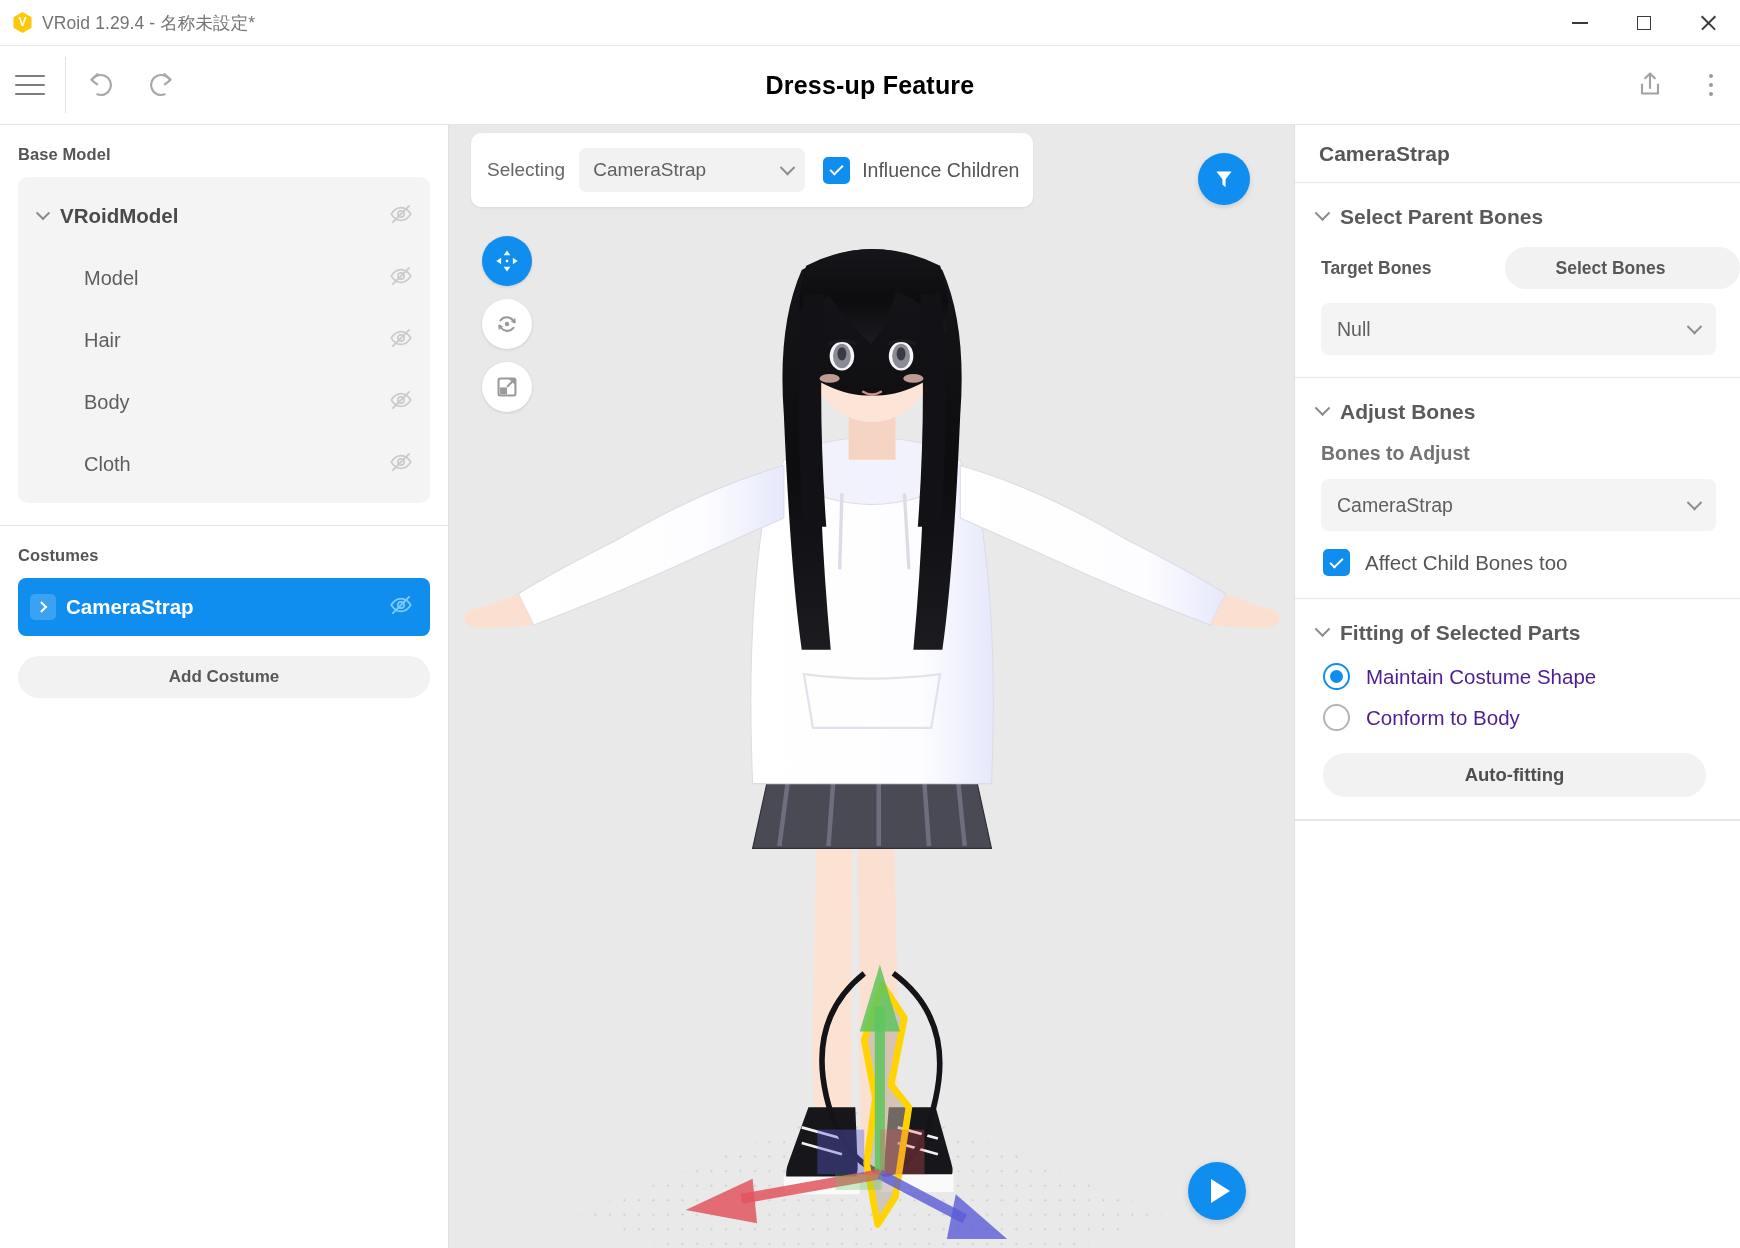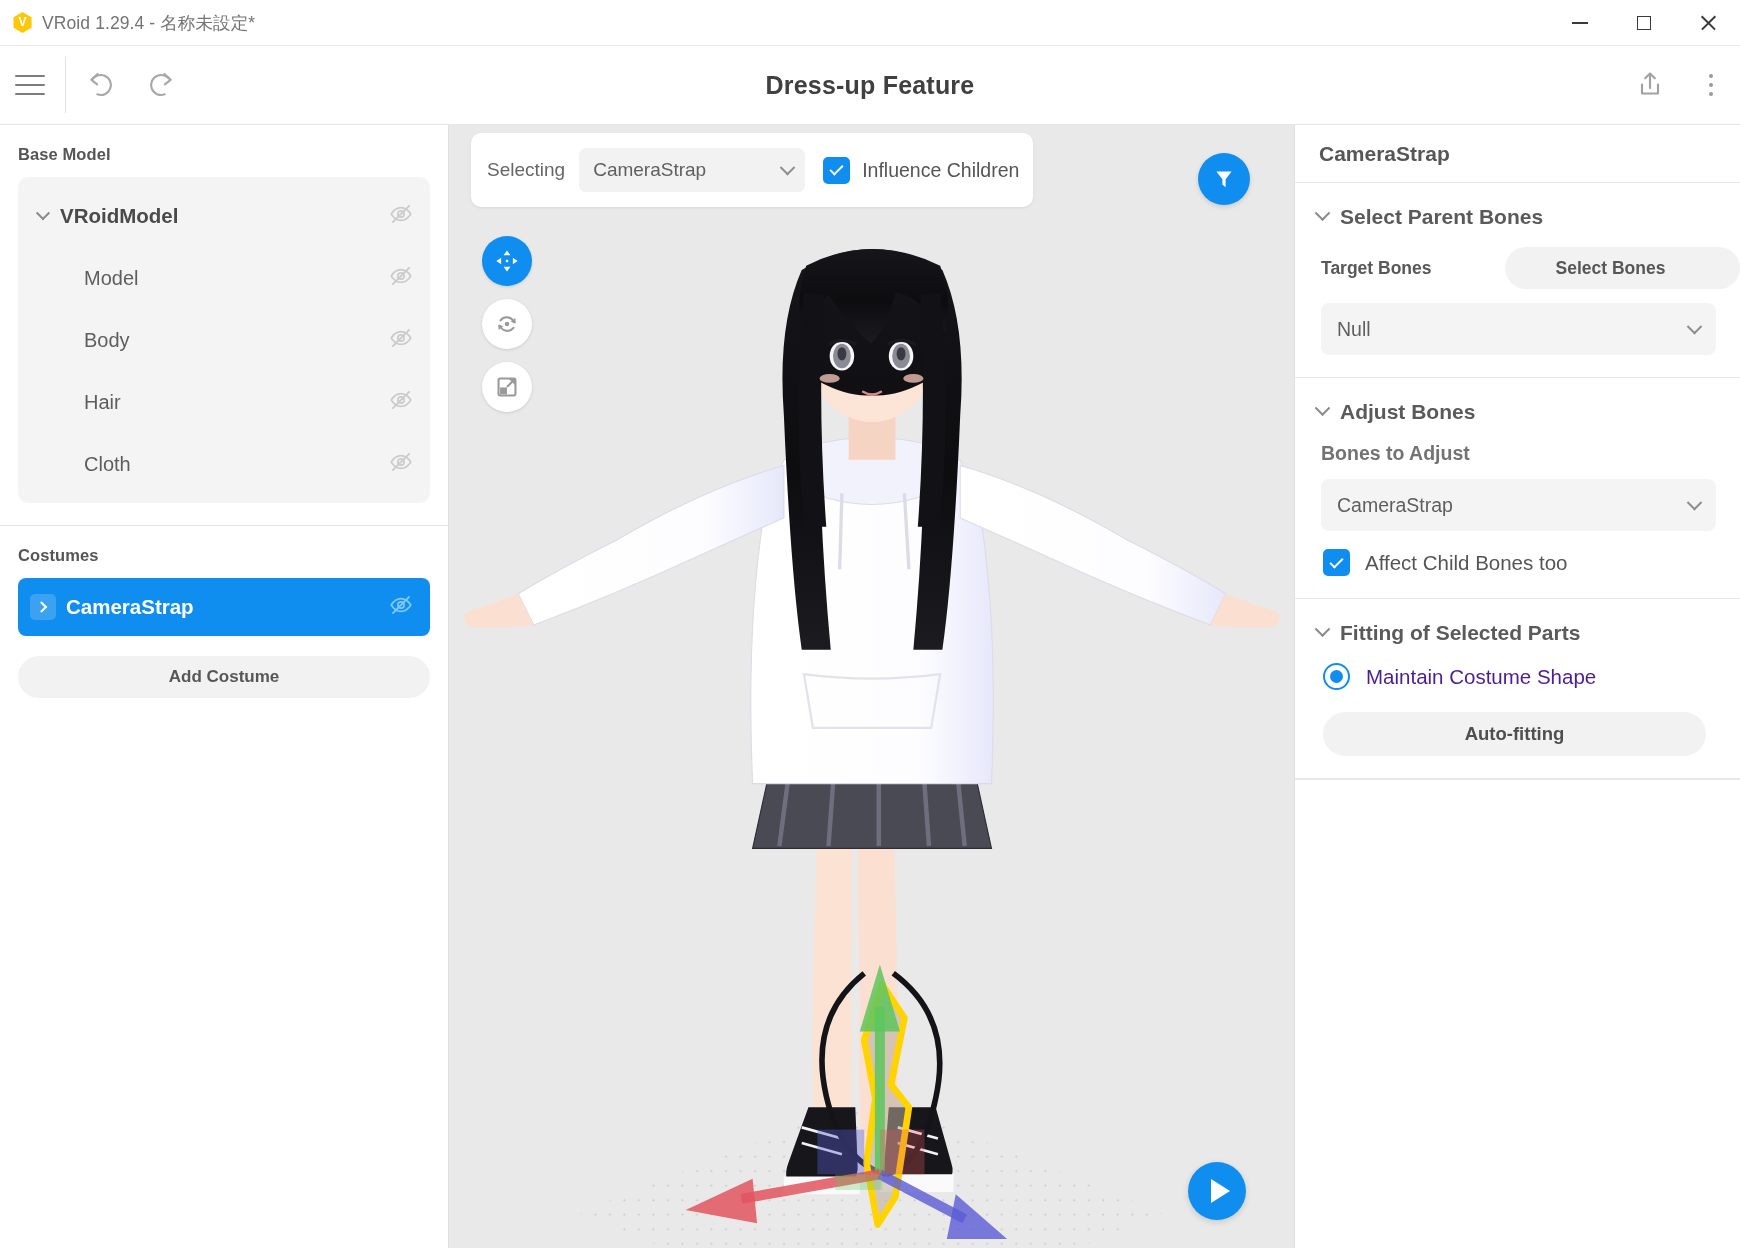--- a/index.html
+++ b/index.html
@@ -47,21 +47,21 @@
   }
   .tb-left { display: flex; align-items: center; height: 100%; }
   .tb-icon-btn {
     width: 60px; height: 79px; display: flex; align-items: center; justify-content: center;
   }
   .hamburger { width: 30px; height: 20px; display: flex; flex-direction: column; justify-content: space-between; }
   .hamburger i { display: block; height: 2.4px; background: #7d7d7d; border-radius: 1px; }
   .tb-divider { width: 1px; height: 56px; background: #e2e2e2; margin: 0 5px; }
   .tb-title {
     position: absolute; left: 0; right: 0; text-align: center;
-    font-size: 25px; font-weight: bold; color: #404040; pointer-events: none;
+    font-size: 25px; font-weight: bold; color: #000000; pointer-events: none;
     letter-spacing: .2px;
   }
   .tb-right { position: absolute; right: 16px; display: flex; align-items: center; gap: 28px; }
   .dots { width: 26px; height: 30px; display: flex; flex-direction: column; align-items: center; justify-content: center; gap: 4.5px; }
   .dots i { width: 4.6px; height: 4.6px; border-radius: 50%; background: #9a9a9a; display: block; }
 
   
   .body { flex: 1; display: flex; min-height: 0; }
 
   
@@ -286,32 +286,32 @@
             <span class="eye-off">
               <svg width="26" height="26" viewBox="0 0 24 24" fill="none">
                 <path d="M3 12 C5.4 8.1 8.5 6.1 12 6.1 C15.5 6.1 18.6 8.1 21 12 C18.6 15.9 15.5 17.9 12 17.9 C8.5 17.9 5.4 15.9 3 12 Z" stroke="#c7c7c7" stroke-width="1.5"></path>
                 <circle cx="12" cy="12" r="2.9" stroke="#c7c7c7" stroke-width="1.5"></circle>
                 <path d="M4.5 19.5 L19.5 4.5" stroke="#c7c7c7" stroke-width="1.7" stroke-linecap="round"></path>
               </svg>
             </span>
           </div>
 
           <div class="tree-row child">
-            <span class="lbl">Body</span>
+            <span class="lbl">Hair</span>
             <span class="eye-off">
               <svg width="26" height="26" viewBox="0 0 24 24" fill="none">
                 <path d="M3 12 C5.4 8.1 8.5 6.1 12 6.1 C15.5 6.1 18.6 8.1 21 12 C18.6 15.9 15.5 17.9 12 17.9 C8.5 17.9 5.4 15.9 3 12 Z" stroke="#c7c7c7" stroke-width="1.5"></path>
                 <circle cx="12" cy="12" r="2.9" stroke="#c7c7c7" stroke-width="1.5"></circle>
                 <path d="M4.5 19.5 L19.5 4.5" stroke="#c7c7c7" stroke-width="1.7" stroke-linecap="round"></path>
               </svg>
             </span>
           </div>
 
           <div class="tree-row child">
-            <span class="lbl">Hair</span>
+            <span class="lbl">Body</span>
             <span class="eye-off">
               <svg width="26" height="26" viewBox="0 0 24 24" fill="none">
                 <path d="M3 12 C5.4 8.1 8.5 6.1 12 6.1 C15.5 6.1 18.6 8.1 21 12 C18.6 15.9 15.5 17.9 12 17.9 C8.5 17.9 5.4 15.9 3 12 Z" stroke="#c7c7c7" stroke-width="1.5"></path>
                 <circle cx="12" cy="12" r="2.9" stroke="#c7c7c7" stroke-width="1.5"></circle>
                 <path d="M4.5 19.5 L19.5 4.5" stroke="#c7c7c7" stroke-width="1.7" stroke-linecap="round"></path>
               </svg>
             </span>
           </div>
 
           <div class="tree-row child">
@@ -569,20 +569,24 @@
         <div class="rp-sec-head">
           <i class="chev-d2"></i>
           <span class="rp-sec-title">Fitting of Selected Parts</span>
         </div>
         <div class="radio-row">
           <span class="radio on">
               <i></i>
             </span>
           <span class="radio-label">Maintain Costume Shape</span>
         </div>
+        <div class="radio-row">
+          <span class="radio"></span>
+          <span class="radio-label">Conform to Body</span>
+        </div>
         <div class="btn-auto">Auto-fitting</div>
       </div>
 
       <div class="rp-filler"></div>
 
     </div>
 
   </div>
 </div>
 

